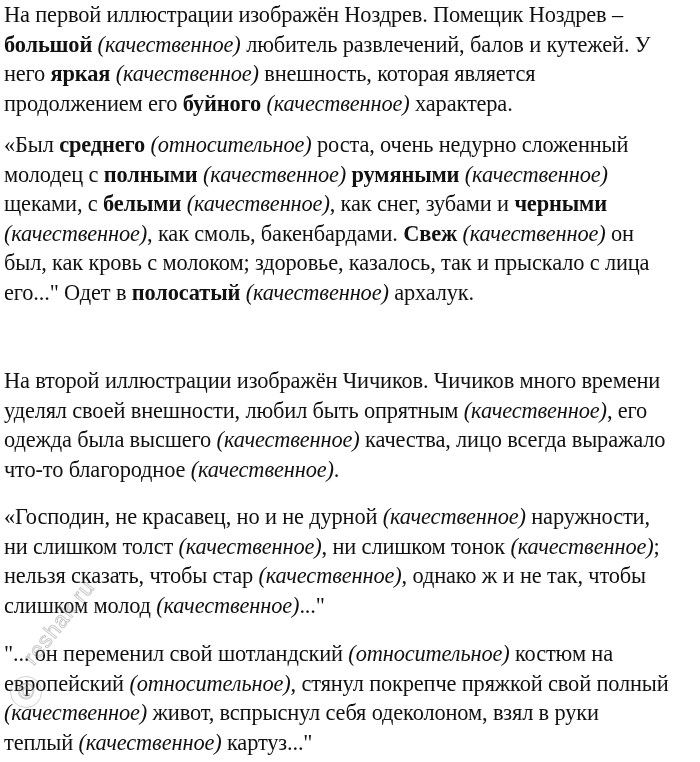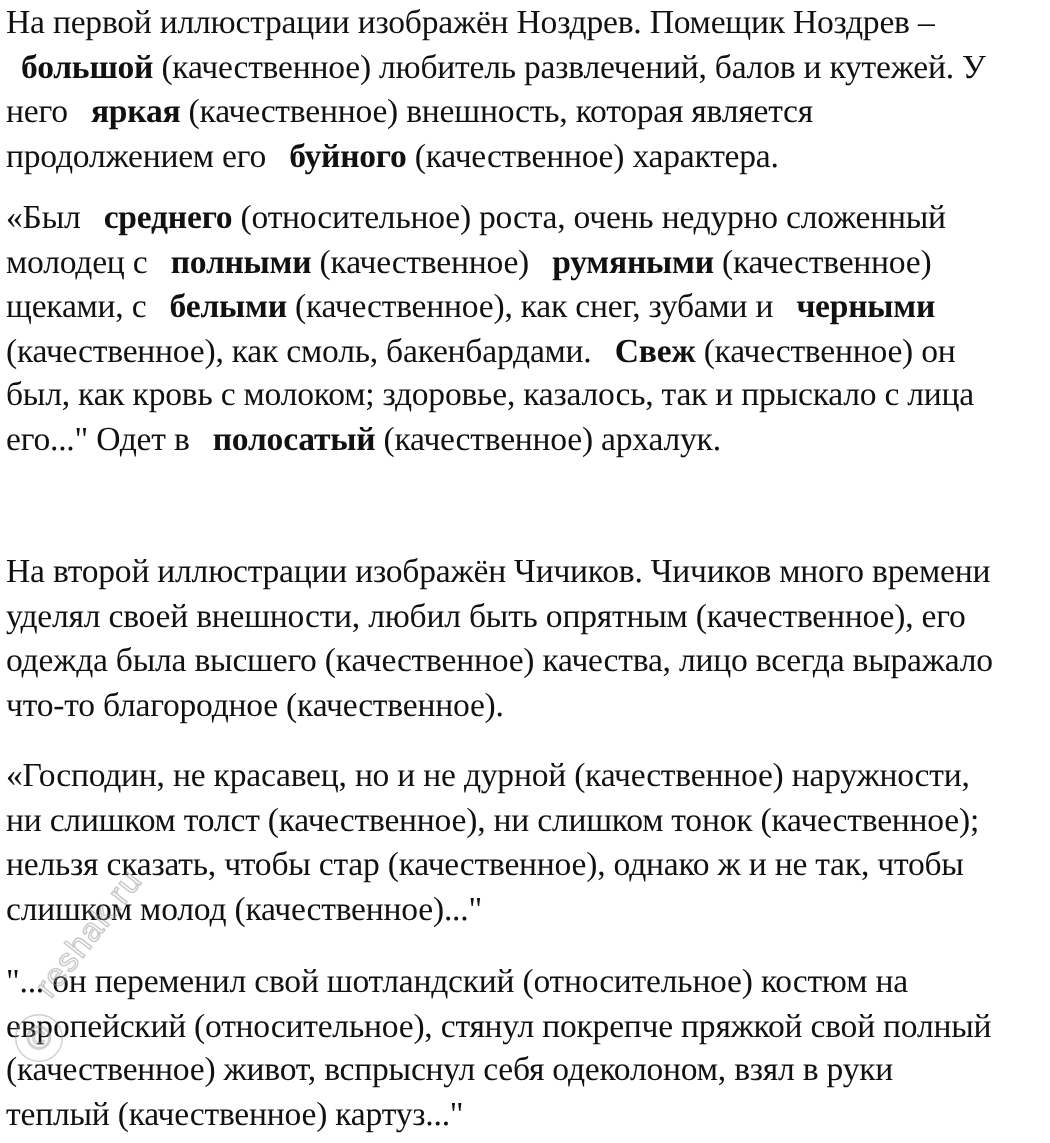--- a/index.html
+++ b/index.html
@@ -27,22 +27,22 @@
       width: 700px;
       font-size: 22.4px;
       line-height: 29.6px;
       white-space: pre-line;
       letter-spacing: -0.15px;
     }
     .line {
       display: block;
       white-space: nowrap;
     }
-    .b { font-weight: bold; margin-left: 10px; }
-    .i { }
+    .b { font-weight: bold; }
+    .i { font-style: italic; }
     .watermark {
       position: absolute;
       left: 2px;
       top: 628px;
       width: 120px;
       height: 120px;
       pointer-events: none;
       opacity: 0.45;
     }
     .watermark .wm-text {

